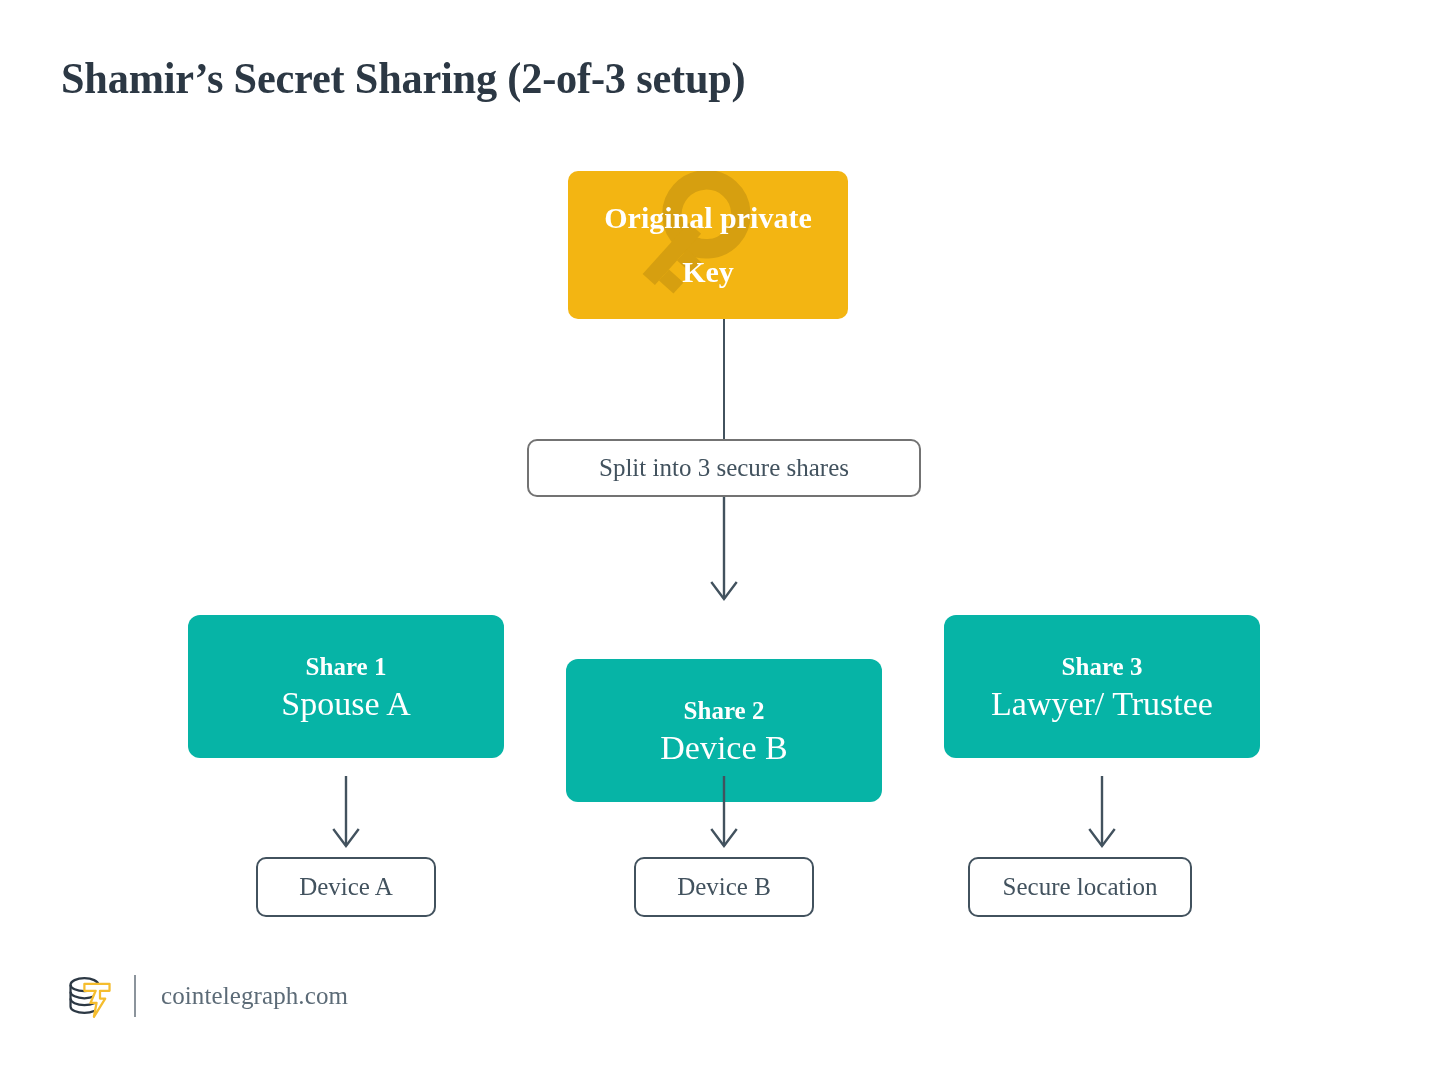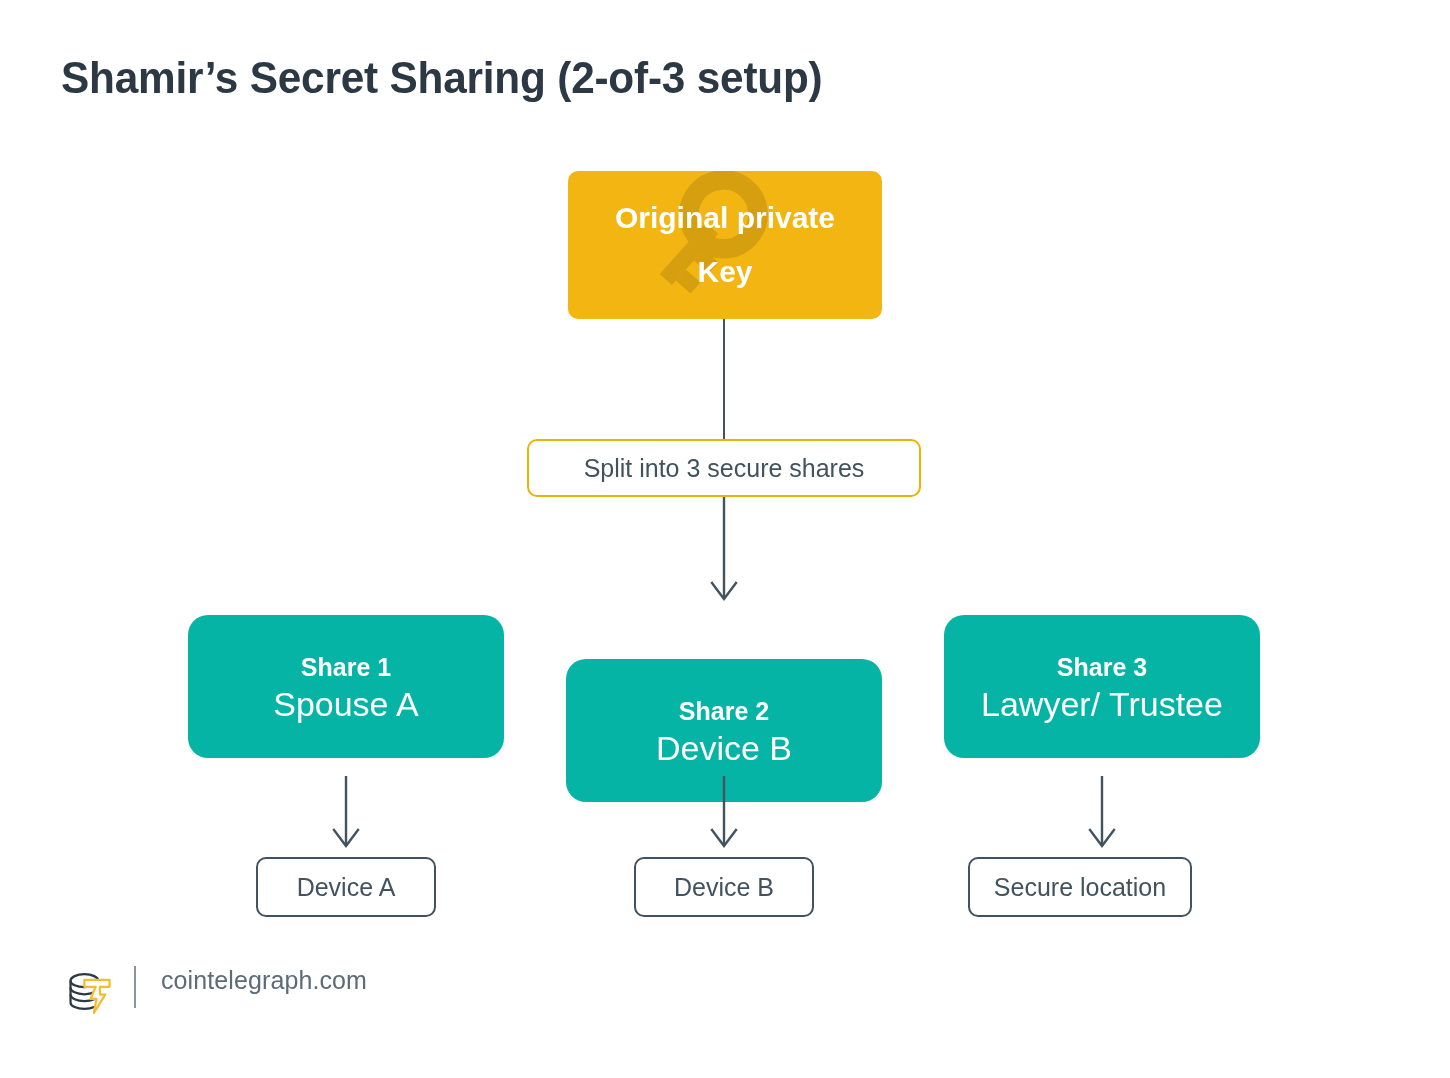--- a/index.html
+++ b/index.html
@@ -14,20 +14,21 @@
     overflow: hidden;
     font-family: "Liberation Sans", sans-serif;
     -webkit-font-smoothing: antialiased;
   }
 
   #stage {
     position: absolute;
     left: 0; top: 0;
     width: 1450px;
     height: 1078px;
+    font-family: Liberation Serif, serif;
   }
 
   
   .title {
     position: absolute;
     left: 61px;
     top: 52px;
     font-size: 45px;
     font-weight: bold;
     color: #2c3844;
@@ -35,21 +36,21 @@
     transform: scaleX(0.94);
     transform-origin: left center;
     white-space: nowrap;
   }
 
   
   .node-key {
     position: absolute;
     left: 568px;
     top: 171px;
-    width: 314px;
+    width: 280px;
     height: 148px;
     background: #f3b512;
     border-radius: 10px;
     overflow: hidden;
   }
   .key-watermark {
     position: absolute;
     left: 50%;
     top: 50%;
     width: 150px;
@@ -84,21 +85,21 @@
 
   .svg-arrow {
     position: absolute;
     overflow: visible;
   }
 
   
   .pill {
     position: absolute;
     background: #ffffff;
-    border: 2px solid #eab308;
+    border: 2px solid #737373;
     border-radius: 10px;
     box-sizing: border-box;
     display: flex;
     align-items: center;
     justify-content: center;
     color: #42525e;
     font-size: 25px;
     font-weight: normal;
     white-space: nowrap;
   }
@@ -110,21 +111,21 @@
     z-index: 3;
   }
 
   
   .node-share {
     position: absolute;
     top: 615px;
     width: 316px;
     height: 143px;
     background: #06b4a6;
-    border-radius: 20px;
+    border-radius: 12px;
     display: flex;
     flex-direction: column;
     align-items: center;
     justify-content: center;
     color: #ffffff;
     box-sizing: border-box;
   }
   .node-share .share-title {
     font-size: 25px;
     font-weight: bold;
@@ -159,20 +160,21 @@
   .dest-2 { left: 634px; width: 180px; }
   .dest-3 { left: 968px; width: 224px; }
 
   
   .footer {
     position: absolute;
     left: 61px;
     top: 966px;
     height: 60px;
     display: flex;
+    align-items: center;
   }
   .footer-logo {
     width: 52px;
     height: 52px;
     flex: 0 0 auto;
   }
   .footer-divider {
     width: 2px;
     height: 42px;
     background: #8b949c;

